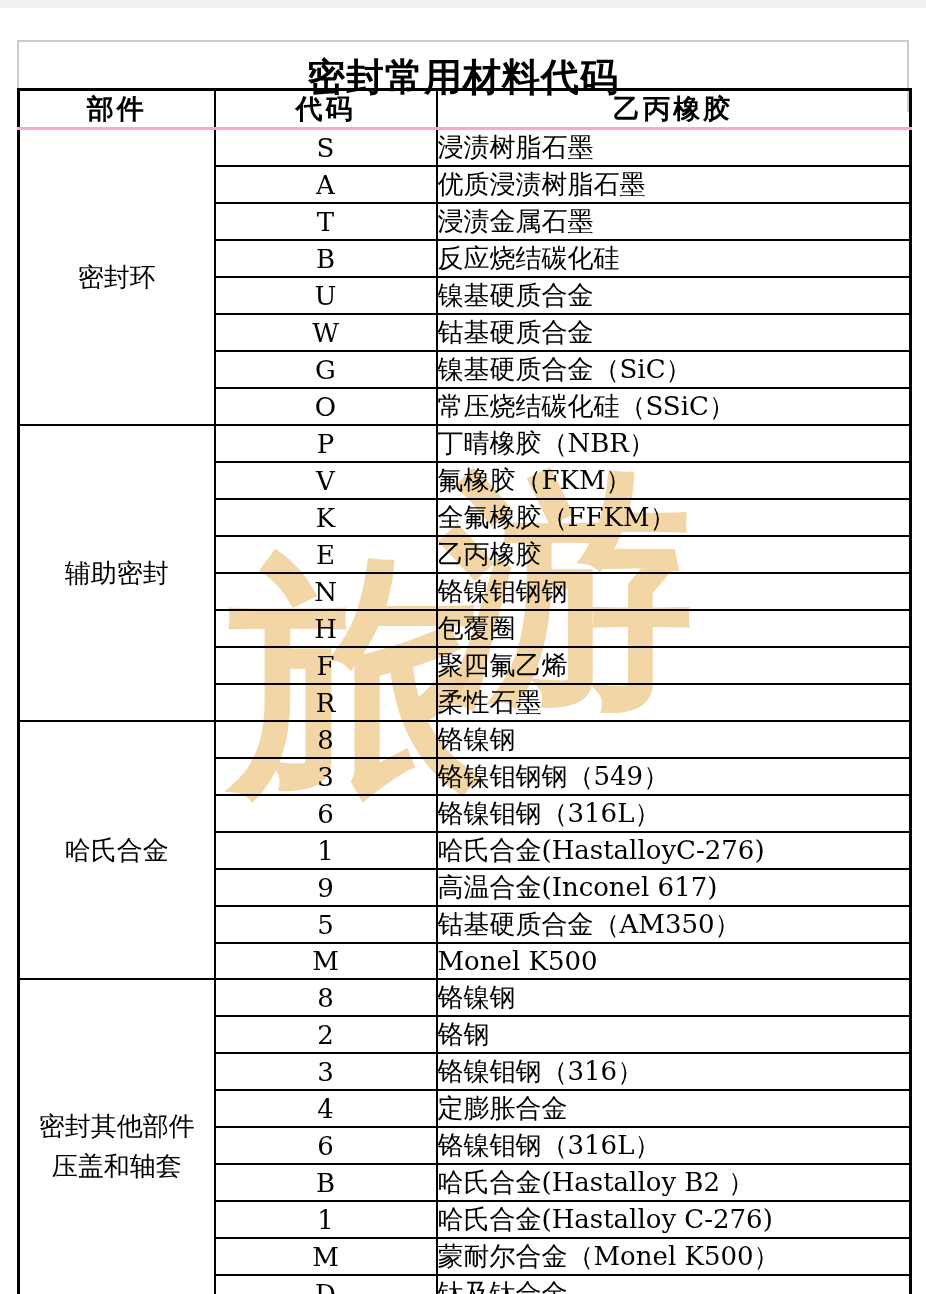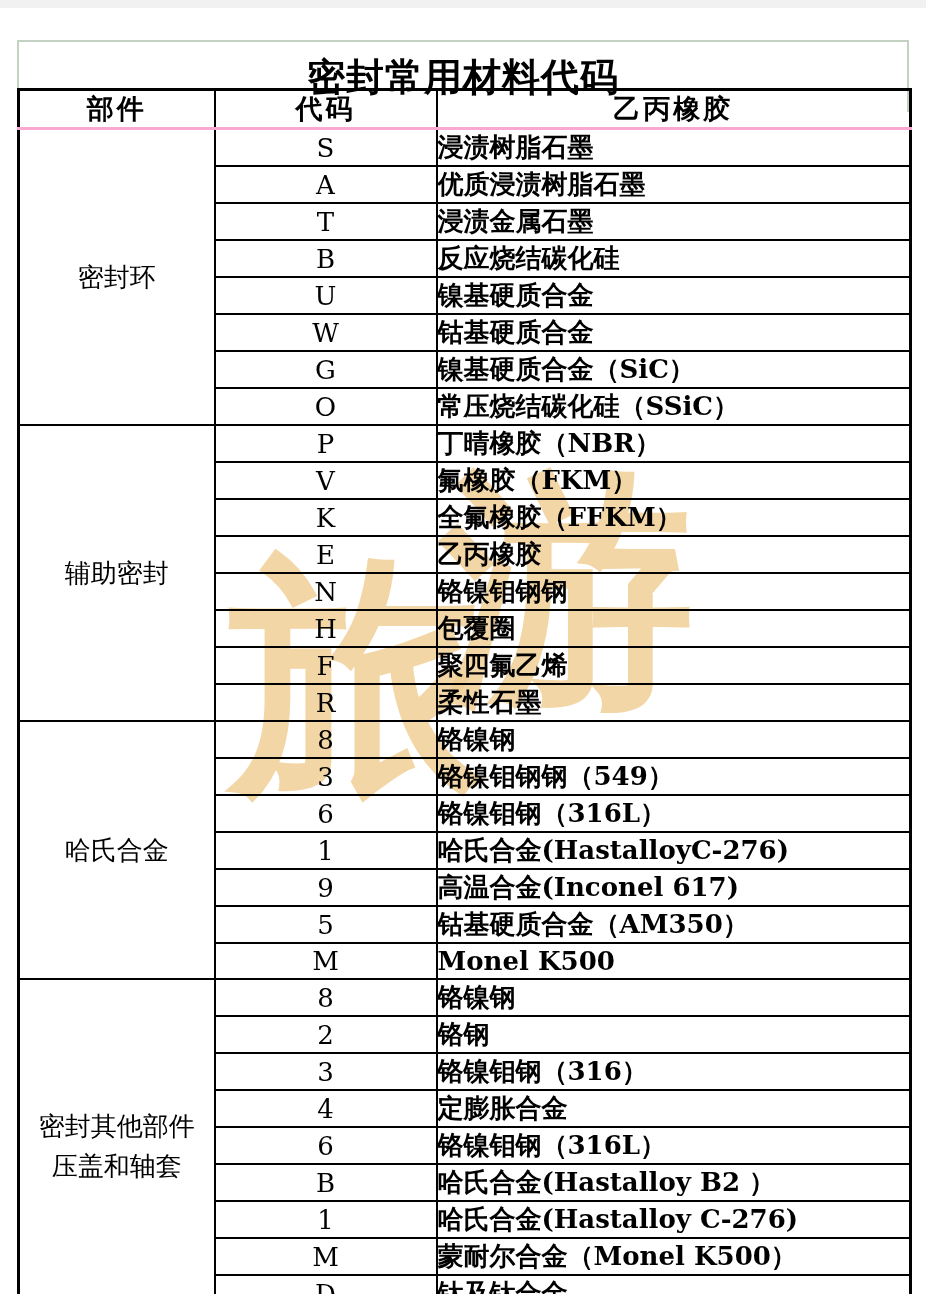--- a/index.html
+++ b/index.html
@@ -39,21 +39,21 @@
   table.materials thead th{
     border-bottom:3px solid #f9a8d4;height:33px;
     font-size:27px;font-weight:bold;text-align:center;letter-spacing:3px;
   }
   table.materials td{height:34px;font-size:26px;}
   td.part-cell{
     text-align:center;vertical-align:middle;font-size:27px;
     white-space:pre-line;line-height:40px;margin-left:20px;
   }
   td.code-cell{text-align:center;font-size:28px;}
-  td.name-cell{text-align:left;padding-left:7px;font-weight:bold;}
+  td.name-cell{text-align:left;padding-left:7px;}
 </style>
 </head>
 <body>
 
 <div class="top-strip"></div>
 
 <span class="watermark wm-1" style="color: rgb(241, 207, 150); opacity: 0.85;">旅</span>
 <span class="watermark wm-2" style="color: rgb(241, 207, 150); opacity: 0.85;">游</span>
 
 <div class="title-box">

